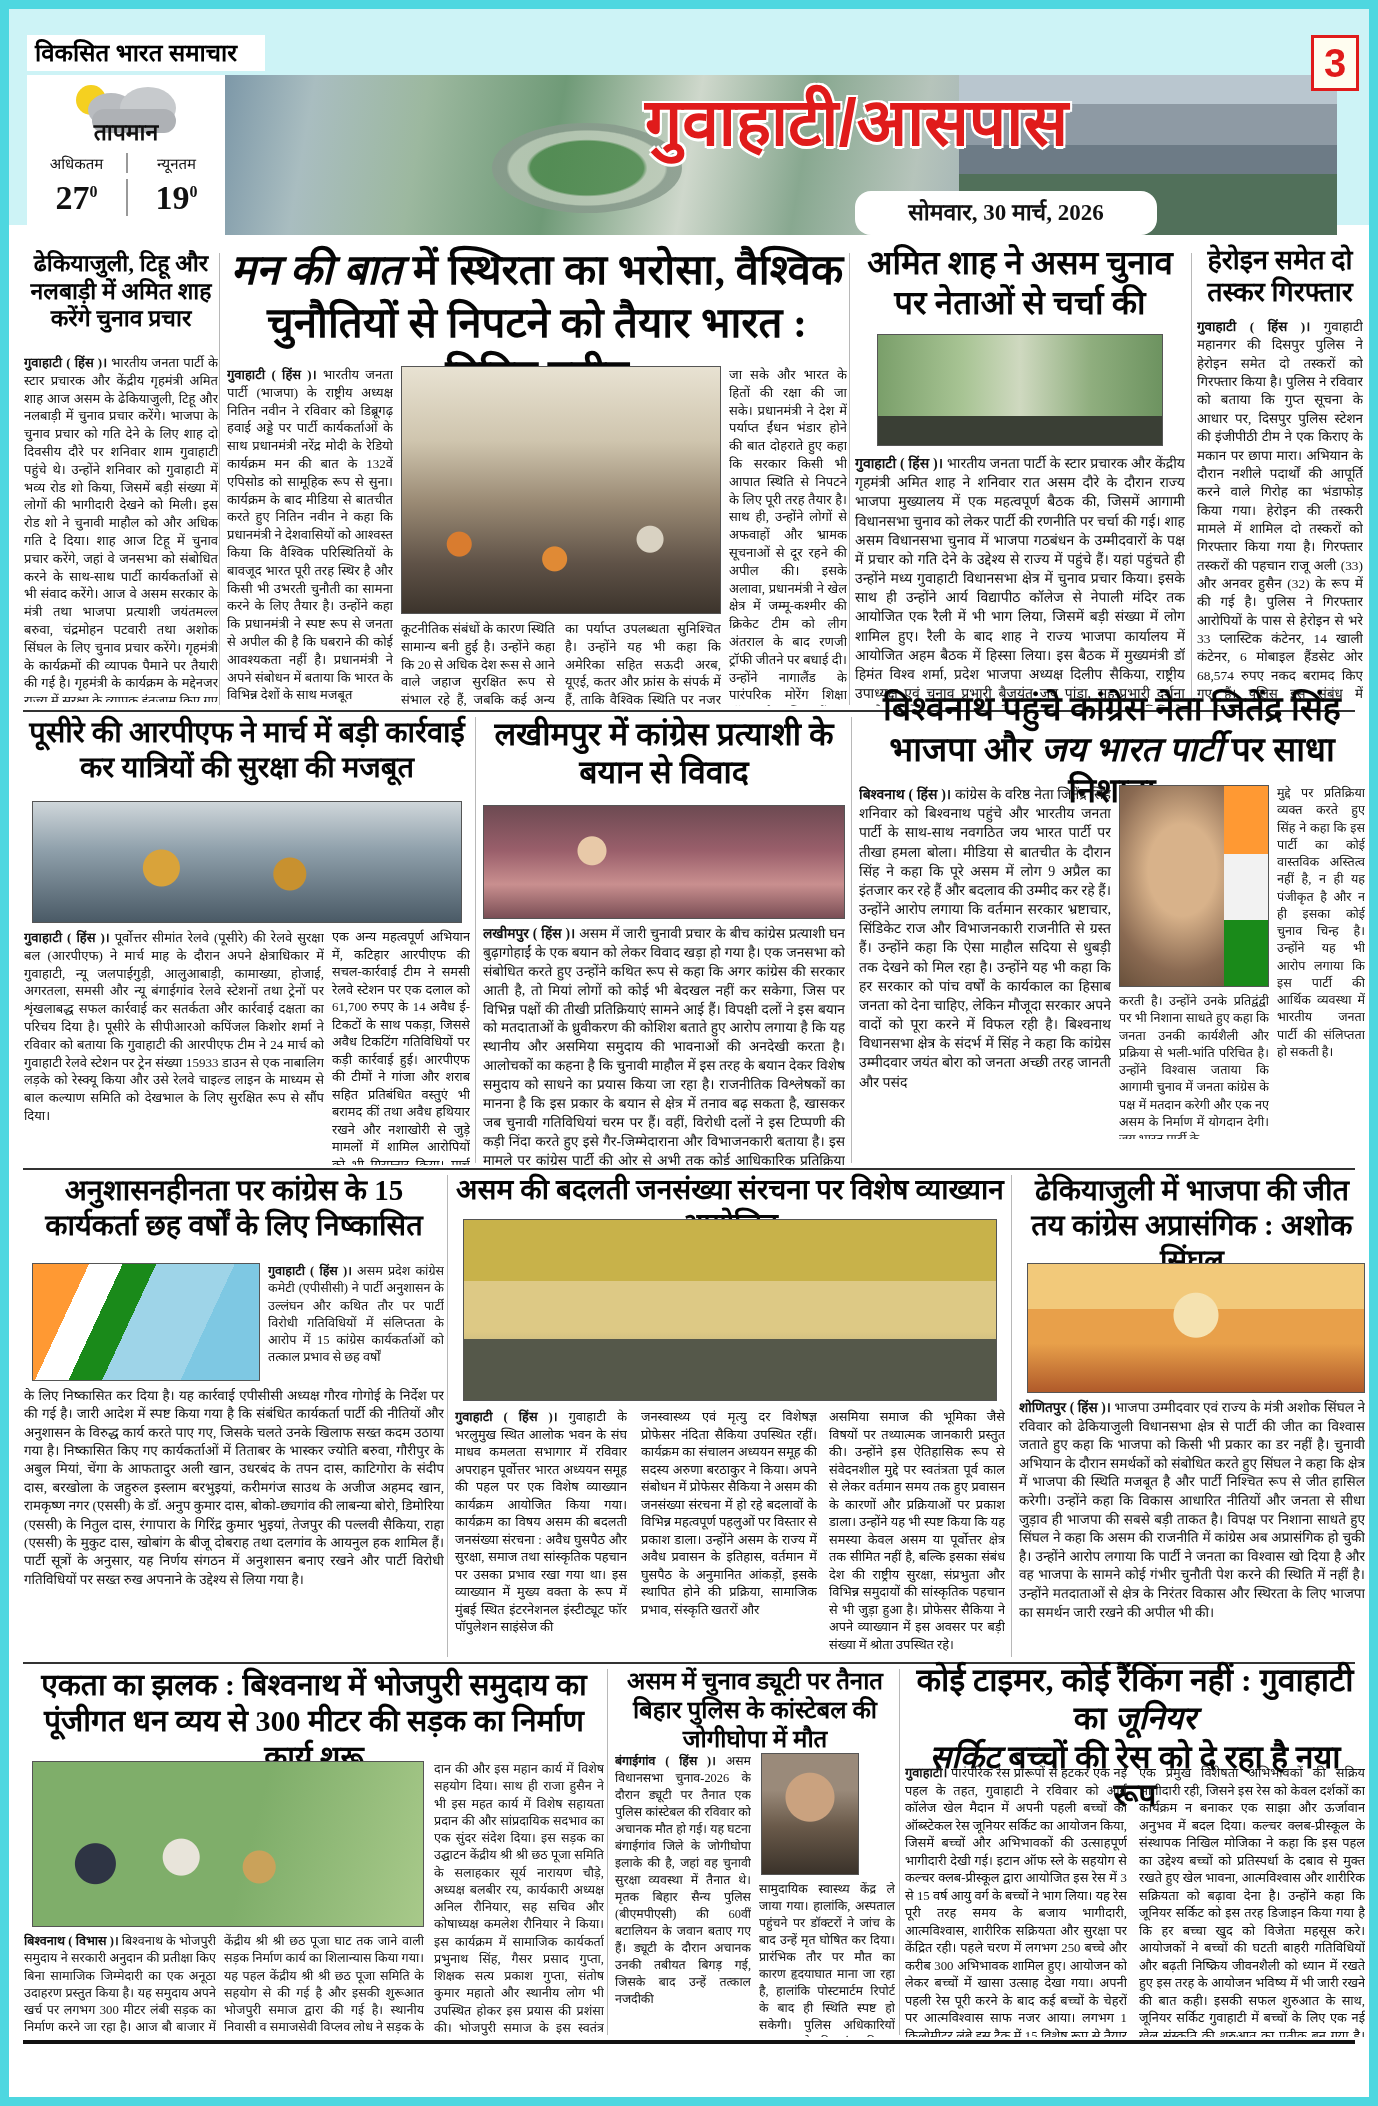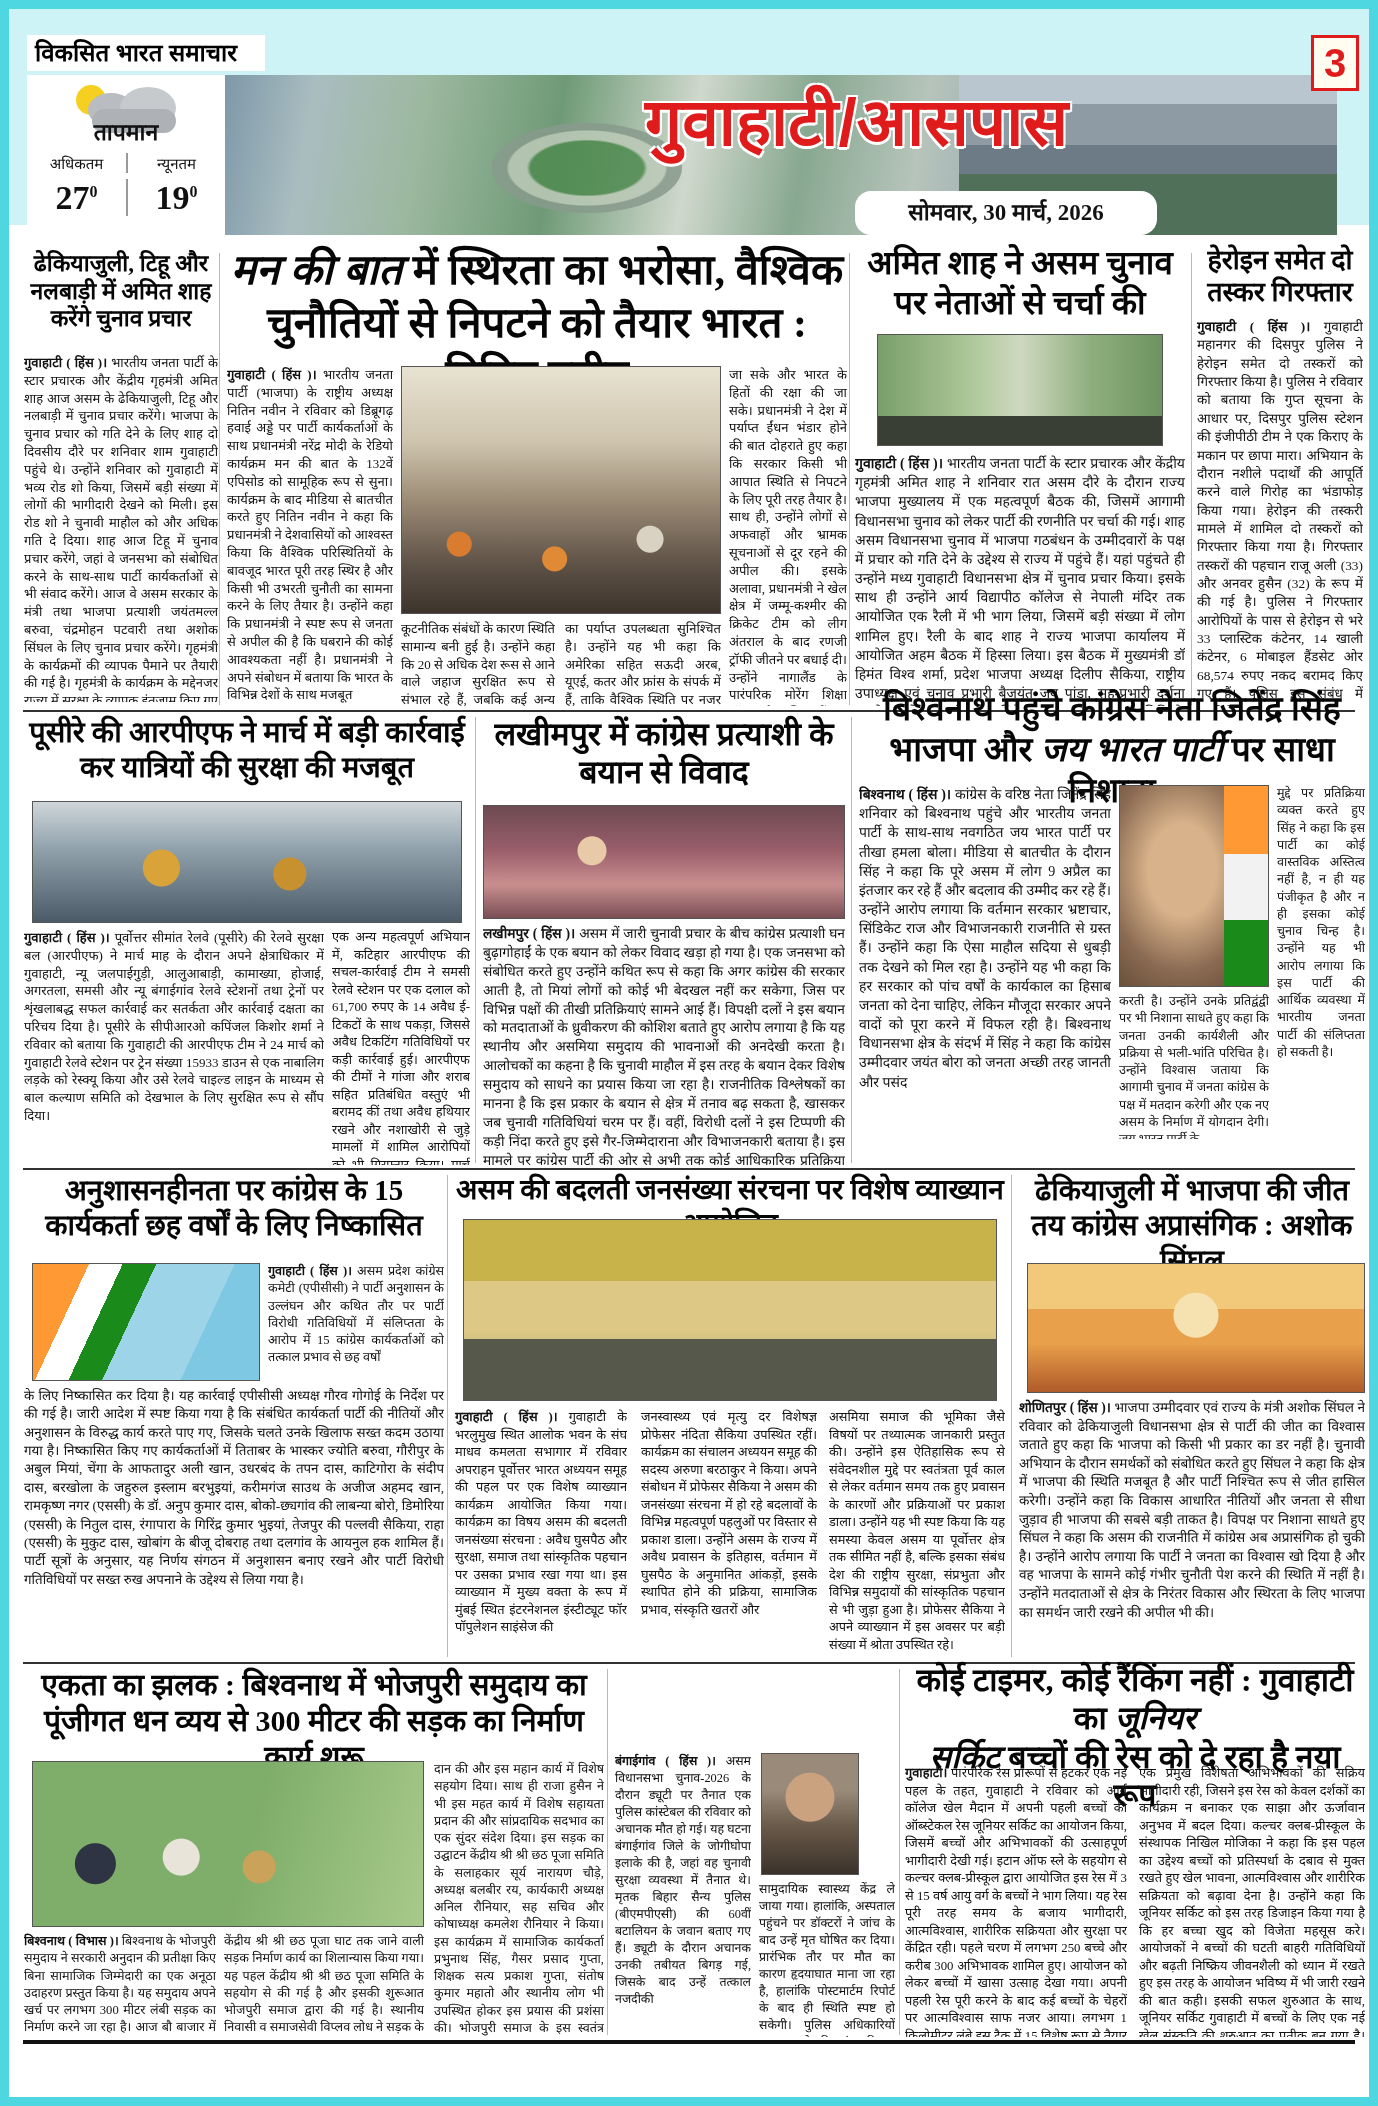--- a/index.html
+++ b/index.html
@@ -219,20 +219,21 @@
     <h2 class="hl" style="font-size:30px">एकता का झलक : बिश्वनाथ में भोजपुरी समुदाय का पूंजीगत धन व्यय से 300 मीटर की सड़क का निर्माण कार्य शुरू</h2>
     <div class="ph p-road" style="left:8px;top:94px;width:392px;height:166px"></div>
     <div class="c" style="left:0;top:266px;width:192px;height:104px;font-size:12.6px">
       <b class="dl">बिश्वनाथ ( विभास )।</b> <span>बिश्वनाथ के भोजपुरी समुदाय ने सरकारी अनुदान की प्रतीक्षा किए बिना सामाजिक जिम्मेदारी का एक अनूठा उदाहरण प्रस्तुत किया है। यह समुदाय अपने खर्च पर लगभग 300 मीटर लंबी सड़क का निर्माण करने जा रहा है। आज बौ बाजार में शिव मंदिर के सामने से सजे हुए</span>
     </div>
     <div class="c" style="left:200px;top:266px;width:200px;height:104px;font-size:12.6px"><span>केंद्रीय श्री श्री छठ पूजा घाट तक जाने वाली सड़क निर्माण कार्य का शिलान्यास किया गया। यह पहल केंद्रीय श्री श्री छठ पूजा समिति के सहयोग से की गई है और इसकी शुरूआत भोजपुरी समाज द्वारा की गई है। स्थानीय निवासी व समाजसेवी विप्लव लोध ने सड़क के लिए अपनी लगभग डेढ़ कट्ठा जमीन</span></div>
     <div class="c" style="left:410px;top:94px;width:170px;height:276px;font-size:12.6px"><span>दान की और इस महान कार्य में विशेष सहयोग दिया। साथ ही राजा हुसैन ने भी इस महत कार्य में विशेष सहायता प्रदान की और सांप्रदायिक सदभाव का एक सुंदर संदेश दिया। इस सड़क का उद्घाटन केंद्रीय श्री श्री छठ पूजा समिति के सलाहकार सूर्य नारायण चौड़े, अध्यक्ष बलबीर रय, कार्यकारी अध्यक्ष अनिल रौनियार, सह सचिव और कोषाध्यक्ष कमलेश रौनियार ने किया। इस कार्यक्रम में सामाजिक कार्यकर्ता प्रभुनाथ सिंह, गैसर प्रसाद गुप्ता, शिक्षक सत्य प्रकाश गुप्ता, संतोष कुमार महातो और स्थानीय लोग भी उपस्थित होकर इस प्रयास की प्रशंसा की। भोजपुरी समाज के इस स्वतंत्र प्रयास ने यह साबित कर दिया कि यदि इच्छाशक्ति हो तो समाज के विकास के लिए केवल सरकार सहायता की आवश्यकता नहीं है।</span></div>
   </section>
 
   <section class="sec" style="left:606px;top:1658px;width:280px;height:370px">
+    <h2 class="hl" style="font-size:24px">असम में चुनाव ड्यूटी पर तैनात बिहार पुलिस के कांस्टेबल की जोगीघोपा में मौत</h2>
     <div class="c" style="left:0;top:86px;width:136px;height:284px;font-size:12.4px">
       <b class="dl">बंगाईगांव ( हिंस )।</b> <span>असम विधानसभा चुनाव-2026 के दौरान ड्यूटी पर तैनात एक पुलिस कांस्टेबल की रविवार को अचानक मौत हो गई। यह घटना बंगाईगांव जिले के जोगीघोपा इलाके की है, जहां वह चुनावी सुरक्षा व्यवस्था में तैनात थे। मृतक बिहार सैन्य पुलिस (बीएमपीएसी) की 60वीं बटालियन के जवान बताए गए हैं। ड्यूटी के दौरान अचानक उनकी तबीयत बिगड़ गई, जिसके बाद उन्हें तत्काल नजदीकी</span>
     </div>
     <div class="ph p-const" style="left:146px;top:86px;width:98px;height:122px"></div>
     <div class="c" style="left:144px;top:214px;width:136px;height:156px;font-size:12.4px"><span>सामुदायिक स्वास्थ्य केंद्र ले जाया गया। हालांकि, अस्पताल पहुंचने पर डॉक्टरों ने जांच के बाद उन्हें मृत घोषित कर दिया। प्रारंभिक तौर पर मौत का कारण हृदयाघात माना जा रहा है, हालांकि पोस्टमार्टम रिपोर्ट के बाद ही स्थिति स्पष्ट हो सकेगी। पुलिस अधिकारियों द्वारा मामले की जांच की जा रही है, ताकि मौत के कारणों का पता लगाया जा सके।</span></div>
   </section>
 
   <section class="sec" style="left:896px;top:1652px;width:460px;height:376px">
     <h2 class="hl" style="font-size:32px">
       <span>कोई टाइमर, कोई रैंकिंग नहीं : गुवाहाटी का </span><i>जूनियर</i><br>

